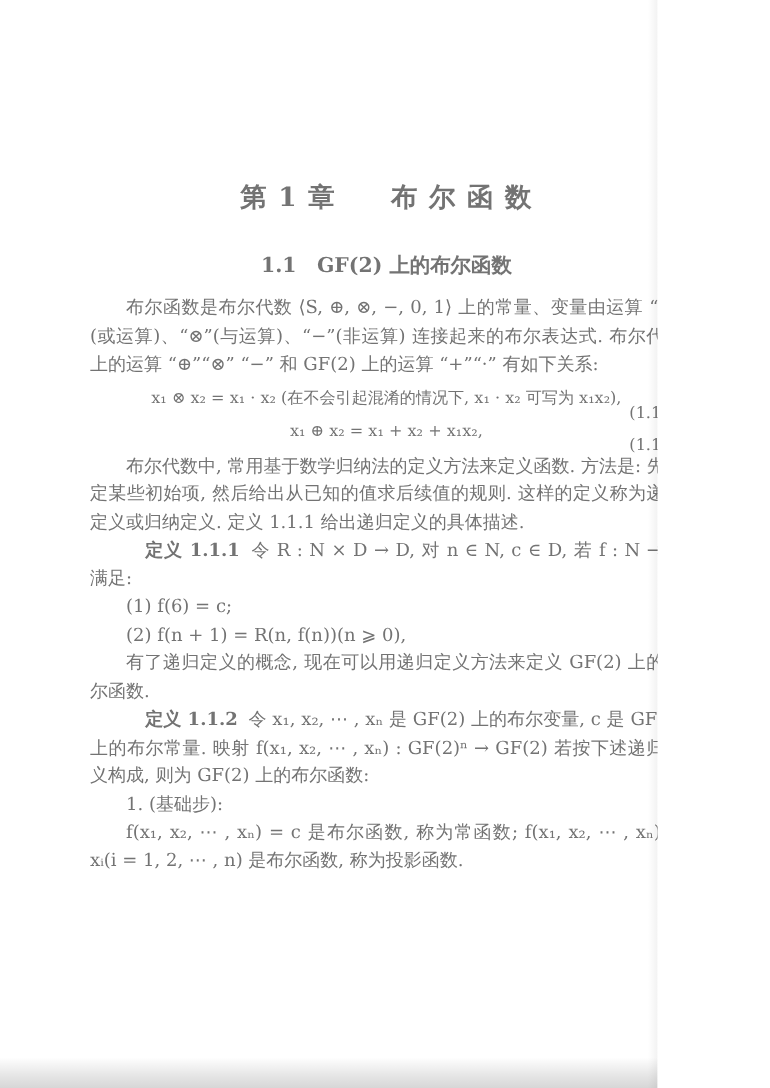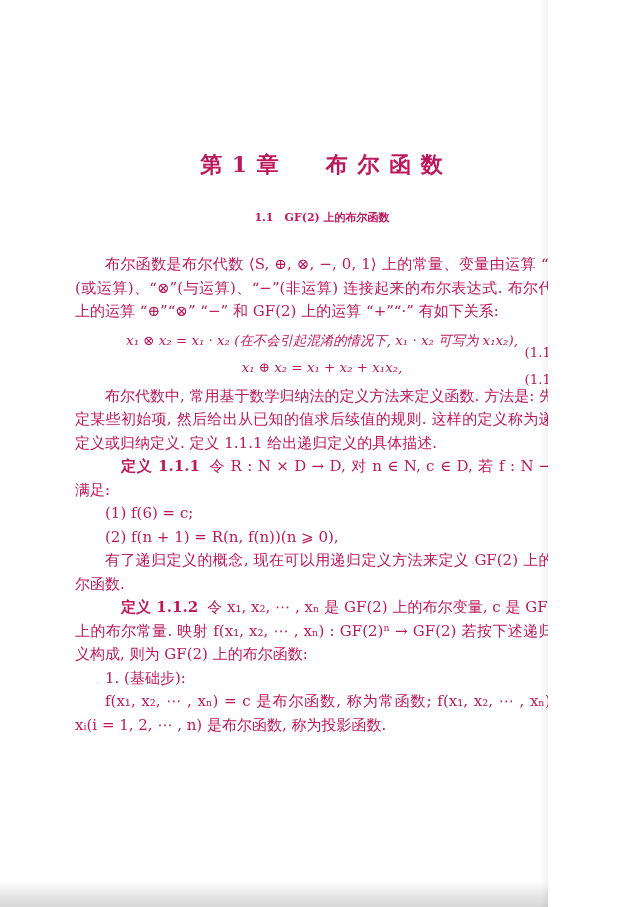--- a/index.html
+++ b/index.html
@@ -7,57 +7,57 @@
     padding: 0;
     background: #ffffff;
   }
   .page {
     position: relative;
     width: 548px;
     height: 907px;
     background: #ffffff;
     overflow: hidden;
     font-family: "DejaVu Serif", "Liberation Serif", serif;
-    color: #be185d;
+    color: #737373;
   }
   .content {
     position: absolute;
     left: 75px;
     top: 150px;
     width: 494px;
   }
   .chapter {
     font-size: 22px;
     font-weight: bold;
     text-align: center;
     margin: 0 0 30px 0;
     letter-spacing: 1px;
   }
   .section {
-    font-size: 11px;
+    font-size: 17px;
     font-weight: bold;
     text-align: center;
-    margin: 0 0 28px 0;
+    margin: 0 0 12px 0;
   }
   p.body {
     font-size: 15px;
     line-height: 23.5px;
     margin: 0;
     text-align: justify;
   }
   .indent { text-indent: 2em; }
   .eqs { padding: 3px 0 4px 0; }
   .eq {
     position: relative;
     height: 27px;
     line-height: 27px;
     text-align: center;
     font-size: 13.4px;
   }
-  .math { font-style: italic; }
+  .math { }
   .eq-no {
     position: absolute;
     right: 0;
     top: 12px;
     font-style: normal;
   }
   .def-label {
     font-weight: bold;
     margin-right: 9px;
     margin-left: 16px;

